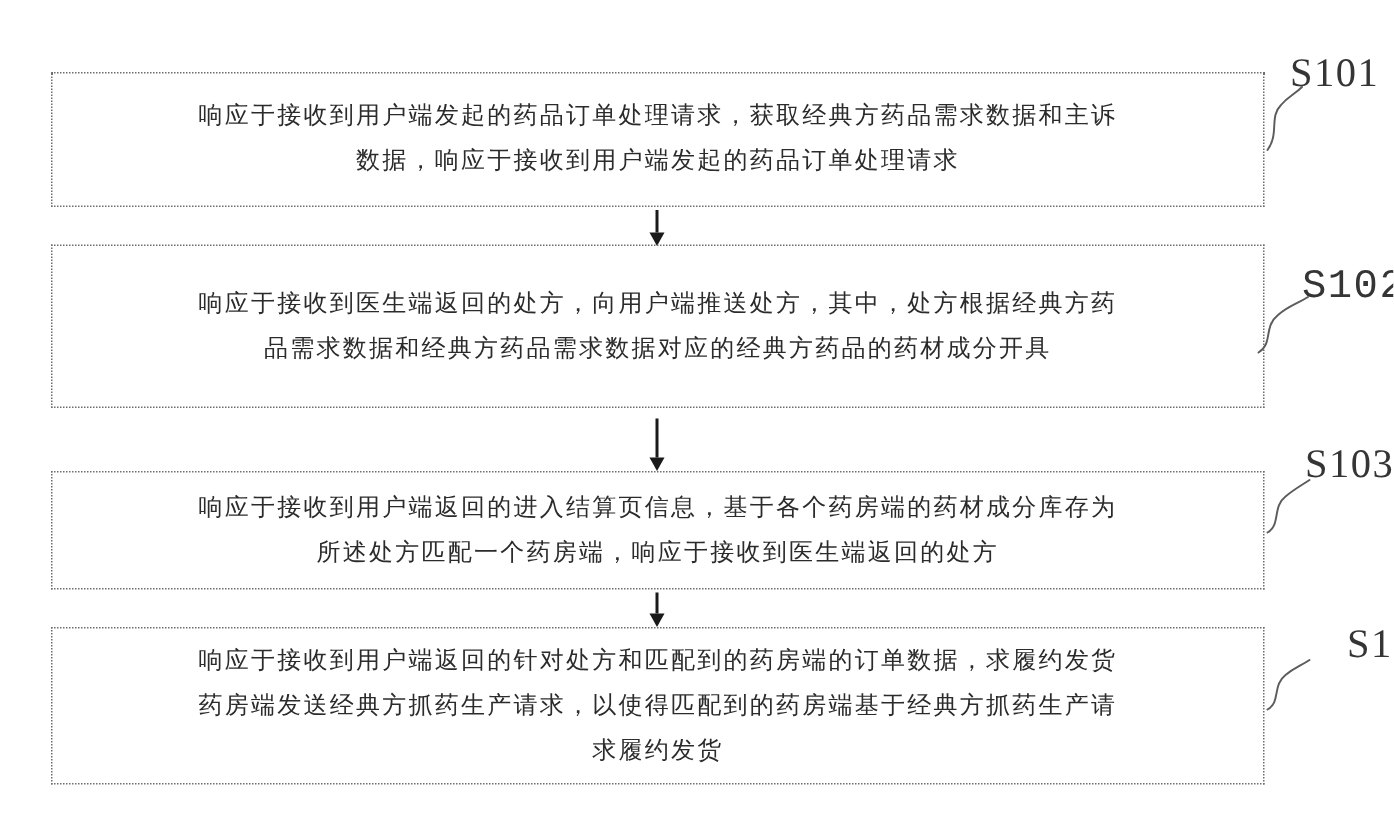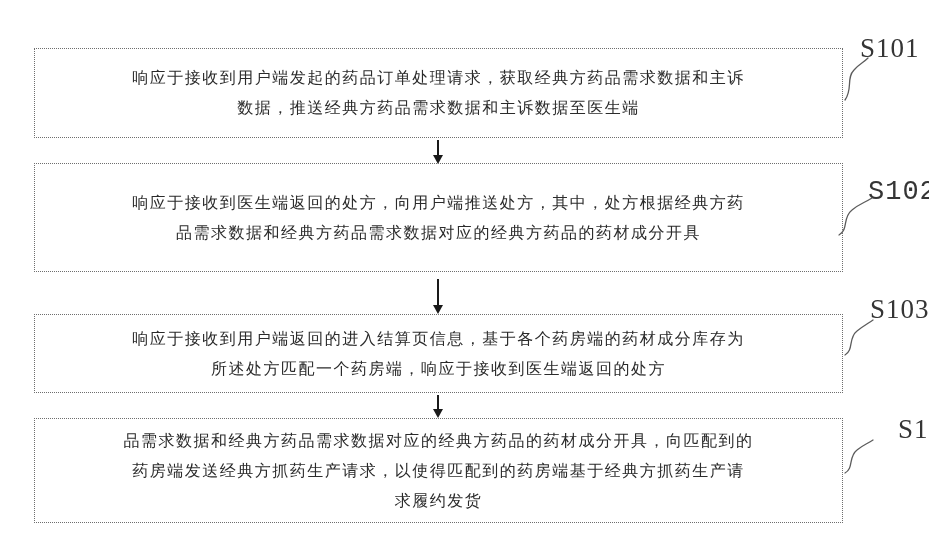--- a/index.html
+++ b/index.html
@@ -85,21 +85,21 @@
   .leader-3 { left: 842px; top: 318px; }
   .leader-4 { left: 842px; top: 438px; }
 </style>
 </head>
 <body>
 
 <div class="canvas">
 
   <div class="flow-box box-1">
     <div class="text-line">响应于接收到用户端发起的药品订单处理请求，获取经典方药品需求数据和主诉</div>
-    <div class="text-line">数据，推送经典方药品需求数据和主诉数据至医生端</div>
+    <div class="text-line">数据，响应于接收到用户端发起的药品订单处理请求</div>
   </div>
   <div class="step-label label-1">S101</div>
   <svg class="leader leader-1" width="30" height="46" viewBox="0 0 30 46">
     <path d="M 3 44 C 11 33, 4 22, 12 14 C 17 8, 21 7, 26 2"></path>
   </svg>
   <div class="flow-arrow arrow-1"></div>
 
   <div class="flow-box box-2">
     <div class="text-line">响应于接收到医生端返回的处方，向用户端推送处方，其中，处方根据经典方药</div>
     <div class="text-line">品需求数据和经典方药品需求数据对应的经典方药品的药材成分开具</div>
@@ -114,21 +114,21 @@
     <div class="text-line">响应于接收到用户端返回的进入结算页信息，基于各个药房端的药材成分库存为</div>
     <div class="text-line">所述处方匹配一个药房端，响应于接收到医生端返回的处方</div>
   </div>
   <div class="step-label label-3">S103</div>
   <svg class="leader leader-3" width="34" height="40" viewBox="0 0 34 40">
     <path d="M 3 37 C 12 32, 6 20, 15 13 C 21 8, 25 6, 31 2"></path>
   </svg>
   <div class="flow-arrow arrow-3"></div>
 
   <div class="flow-box box-4">
-    <div class="text-line">品需求数据和经典方药品需求数据对应的经典方药品的药材成分开具，向匹配到的</div>
+    <div class="text-line">响应于接收到用户端返回的针对处方和匹配到的药房端的订单数据，求履约发货</div>
     <div class="text-line">药房端发送经典方抓药生产请求，以使得匹配到的药房端基于经典方抓药生产请</div>
     <div class="text-line">求履约发货</div>
   </div>
   <div class="step-label label-4">S104</div>
   <svg class="leader leader-4" width="34" height="38" viewBox="0 0 34 38">
     <path d="M 3 35 C 12 30, 6 19, 15 12 C 21 7, 25 6, 31 2"></path>
   </svg>
 
 </div>
 

